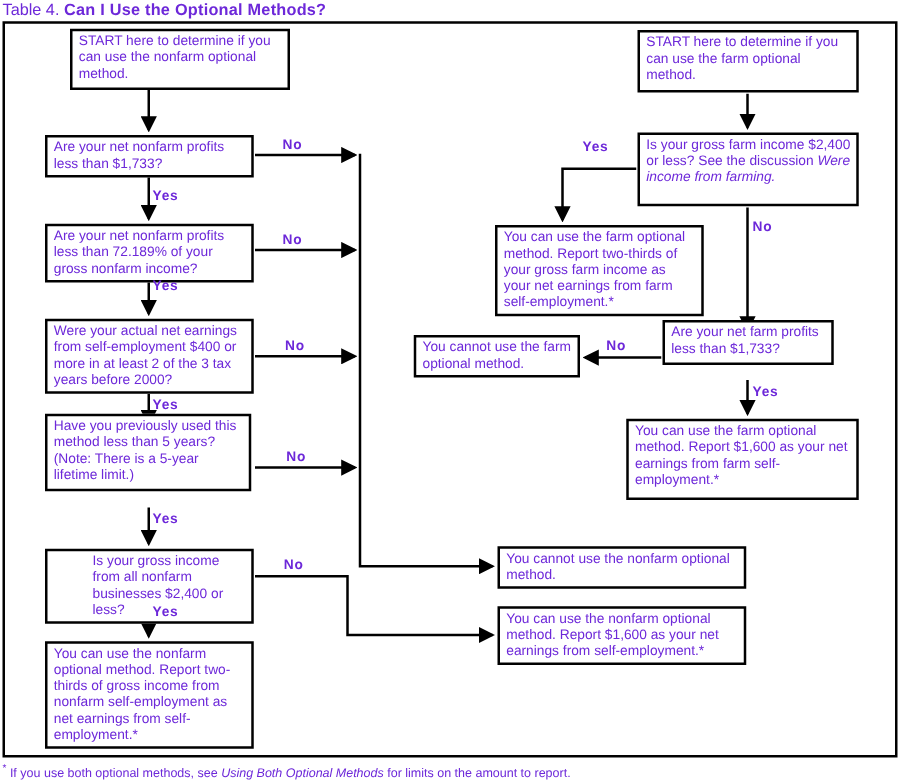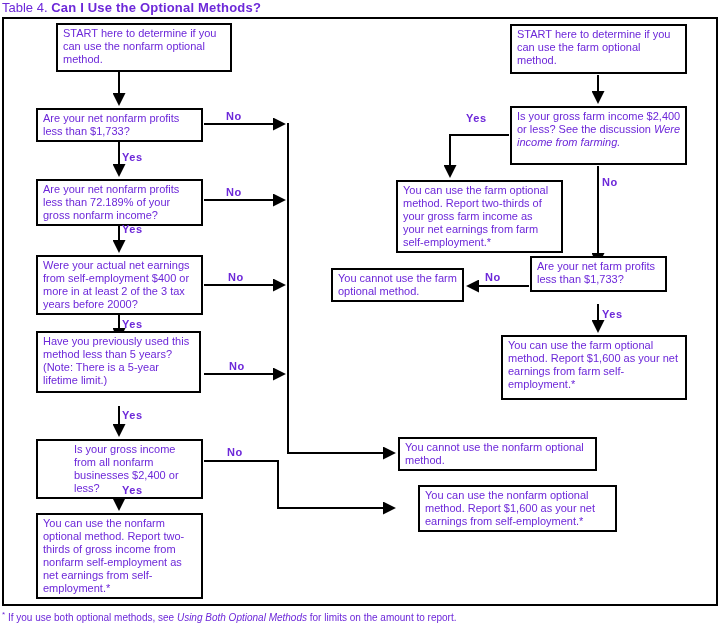--- a/index.html
+++ b/index.html
@@ -121,21 +121,21 @@
   <div class="box" style="left:396px; top:180px; width:167px; min-height:72px;">You can use the farm optional method. Report two-thirds of your gross farm income as your net earnings from farm self-employment.*</div>
 
   <div class="box" style="left:331px; top:268px; width:133px; min-height:34px;">You cannot use the farm optional method.</div>
 
   <div class="box" style="left:530px; top:256px; width:137px; min-height:36px;">Are your net farm profits less than $1,733?</div>
 
   <div class="box" style="left:501px; top:335px; width:186px; min-height:65px;">You can use the farm optional method. Report $1,600 as your net earnings from farm self-employment.*</div>
 
   <div class="box" style="left:398px; top:437px; width:199px; min-height:33px;">You cannot use the nonfarm optional method.</div>
 
-  <div class="box" style="left:398px; top:485px; width:199px; min-height:46px;margin-left:20px;">You can use the nonfarm optional method. Report $1,600 as your net earnings from self-employment.*</div>
+  <div class="box" style="left:398px; top:485px; width:199px; min-height:46px;">You can use the nonfarm optional method. Report $1,600 as your net earnings from self-employment.*</div>
 
   <div class="edge-label" style="left:122px; top:151px;">Yes</div>
   <div class="edge-label" style="left:122px; top:223px;">Yes</div>
   <div class="edge-label" style="left:122px; top:318px;">Yes</div>
   <div class="edge-label" style="left:122px; top:409px;">Yes</div>
   <div class="edge-label" style="left:122px; top:484px;">Yes</div>
 
   <div class="edge-label" style="left:226px; top:110px;">No</div>
   <div class="edge-label" style="left:226px; top:186px;">No</div>
   <div class="edge-label" style="left:228px; top:271px;">No</div>

